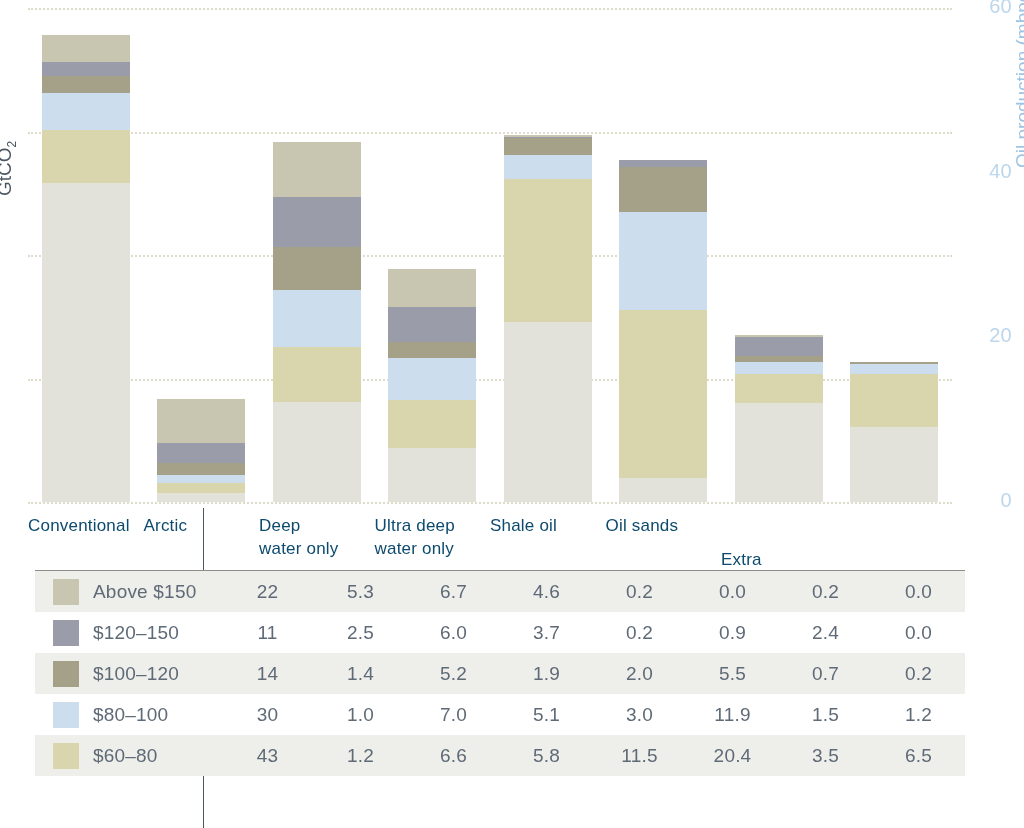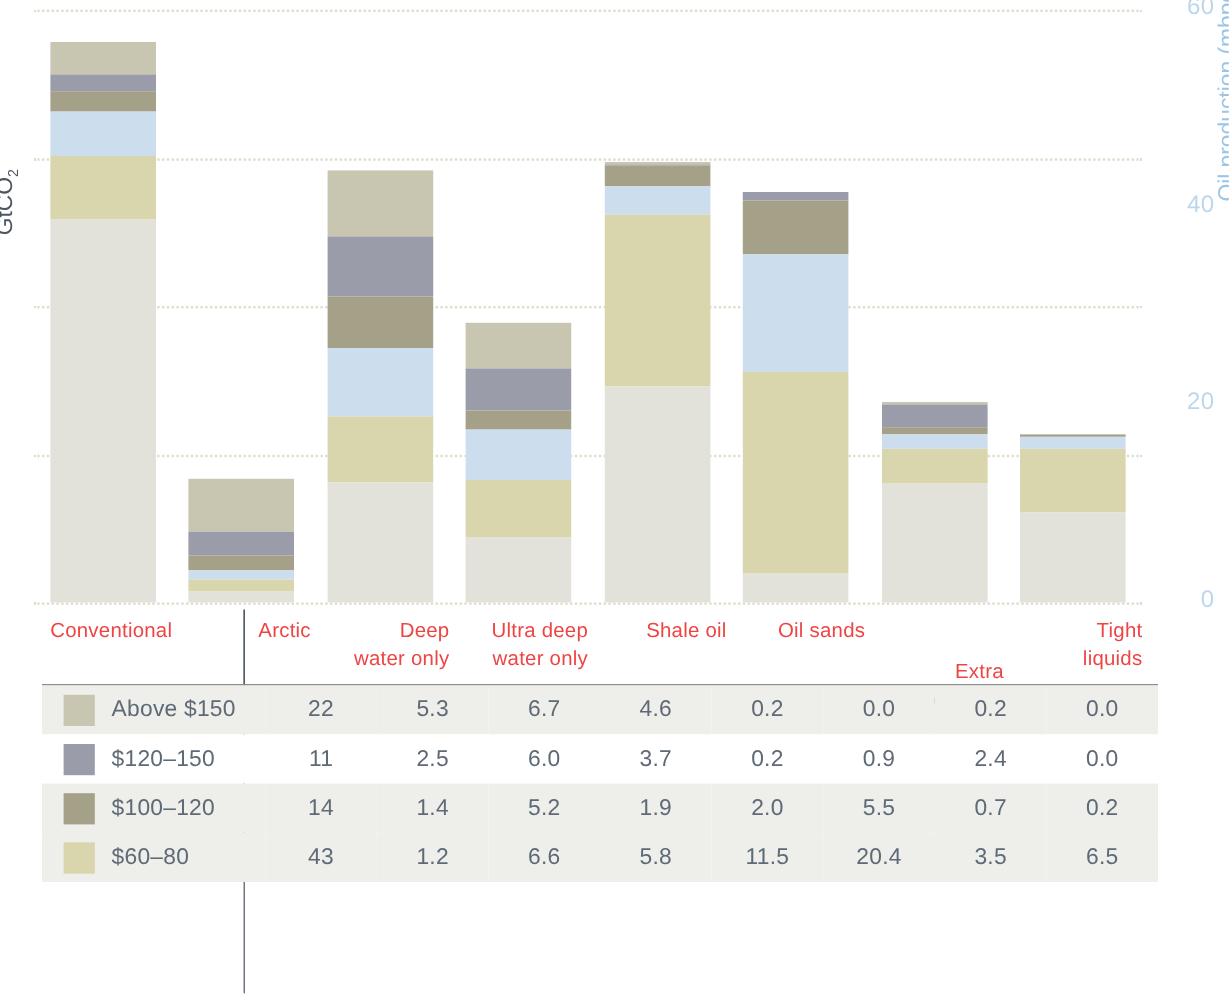--- a/index.html
+++ b/index.html
@@ -105,24 +105,24 @@
   #cat-labels {
     position: absolute;
     left: 28px;
     top: 514px;
     width: 924px;
     height: 60px;
   }
   .cat {
     position: absolute;
     top: 0;
-    text-align: right;
+    text-align: left;
     font-size: 17px;
     line-height: 23px;
-    color: #ef4444;
+    color: #0c4a6e;
     letter-spacing: .2px;
   }
 
   
   #vrule {
     position: absolute;
     left: 203px;
     top: 508px;
     width: 1px;
     height: 320px;
@@ -315,24 +315,20 @@
       </div>
       <div class="cat" style="left: 462px; width: 115.5px;">
         <div>Shale oil</div>
       </div>
       <div class="cat" style="left: 577.5px; width: 115.5px;">
         <div>Oil sands</div>
       </div>
       <div class="cat" style="left: 693px; width: 115.5px; margin-top: 34px;">
         <div>Extra</div>
         <div>heavy oil</div>
-      </div>
-      <div class="cat" style="left: 808.5px; width: 115.5px;">
-        <div>Tight</div>
-        <div>liquids</div>
       </div>
     </div>
 </div>
 
 <div id="vrule-top"></div>
 <div id="vrule"></div>
 
 <div id="table-wrap">
   <div id="tbl-topline"></div>
   <table>
@@ -378,20 +374,36 @@
           </td>
           <td class="valcell">14</td>
           <td class="valcell">1.4</td>
           <td class="valcell">5.2</td>
           <td class="valcell">1.9</td>
           <td class="valcell">2.0</td>
           <td class="valcell">5.5</td>
           <td class="valcell">0.7</td>
           <td class="valcell">0.2</td>
         </tr>
+        <tr class="even">
+          <td class="legend-cell">
+            <div class="legend-inner">
+              <span class="swatch" style="background: rgb(204, 221, 237);"></span>
+              <span class="legend-text">$80–100</span>
+            </div>
+          </td>
+          <td class="valcell">30</td>
+          <td class="valcell">1.0</td>
+          <td class="valcell">7.0</td>
+          <td class="valcell">5.1</td>
+          <td class="valcell">3.0</td>
+          <td class="valcell">11.9</td>
+          <td class="valcell">1.5</td>
+          <td class="valcell">1.2</td>
+        </tr>
         <tr class="odd">
           <td class="legend-cell">
             <div class="legend-inner">
               <span class="swatch" style="background: rgb(217, 213, 172);"></span>
               <span class="legend-text">$60–80</span>
             </div>
           </td>
           <td class="valcell">43</td>
           <td class="valcell">1.2</td>
           <td class="valcell">6.6</td>

